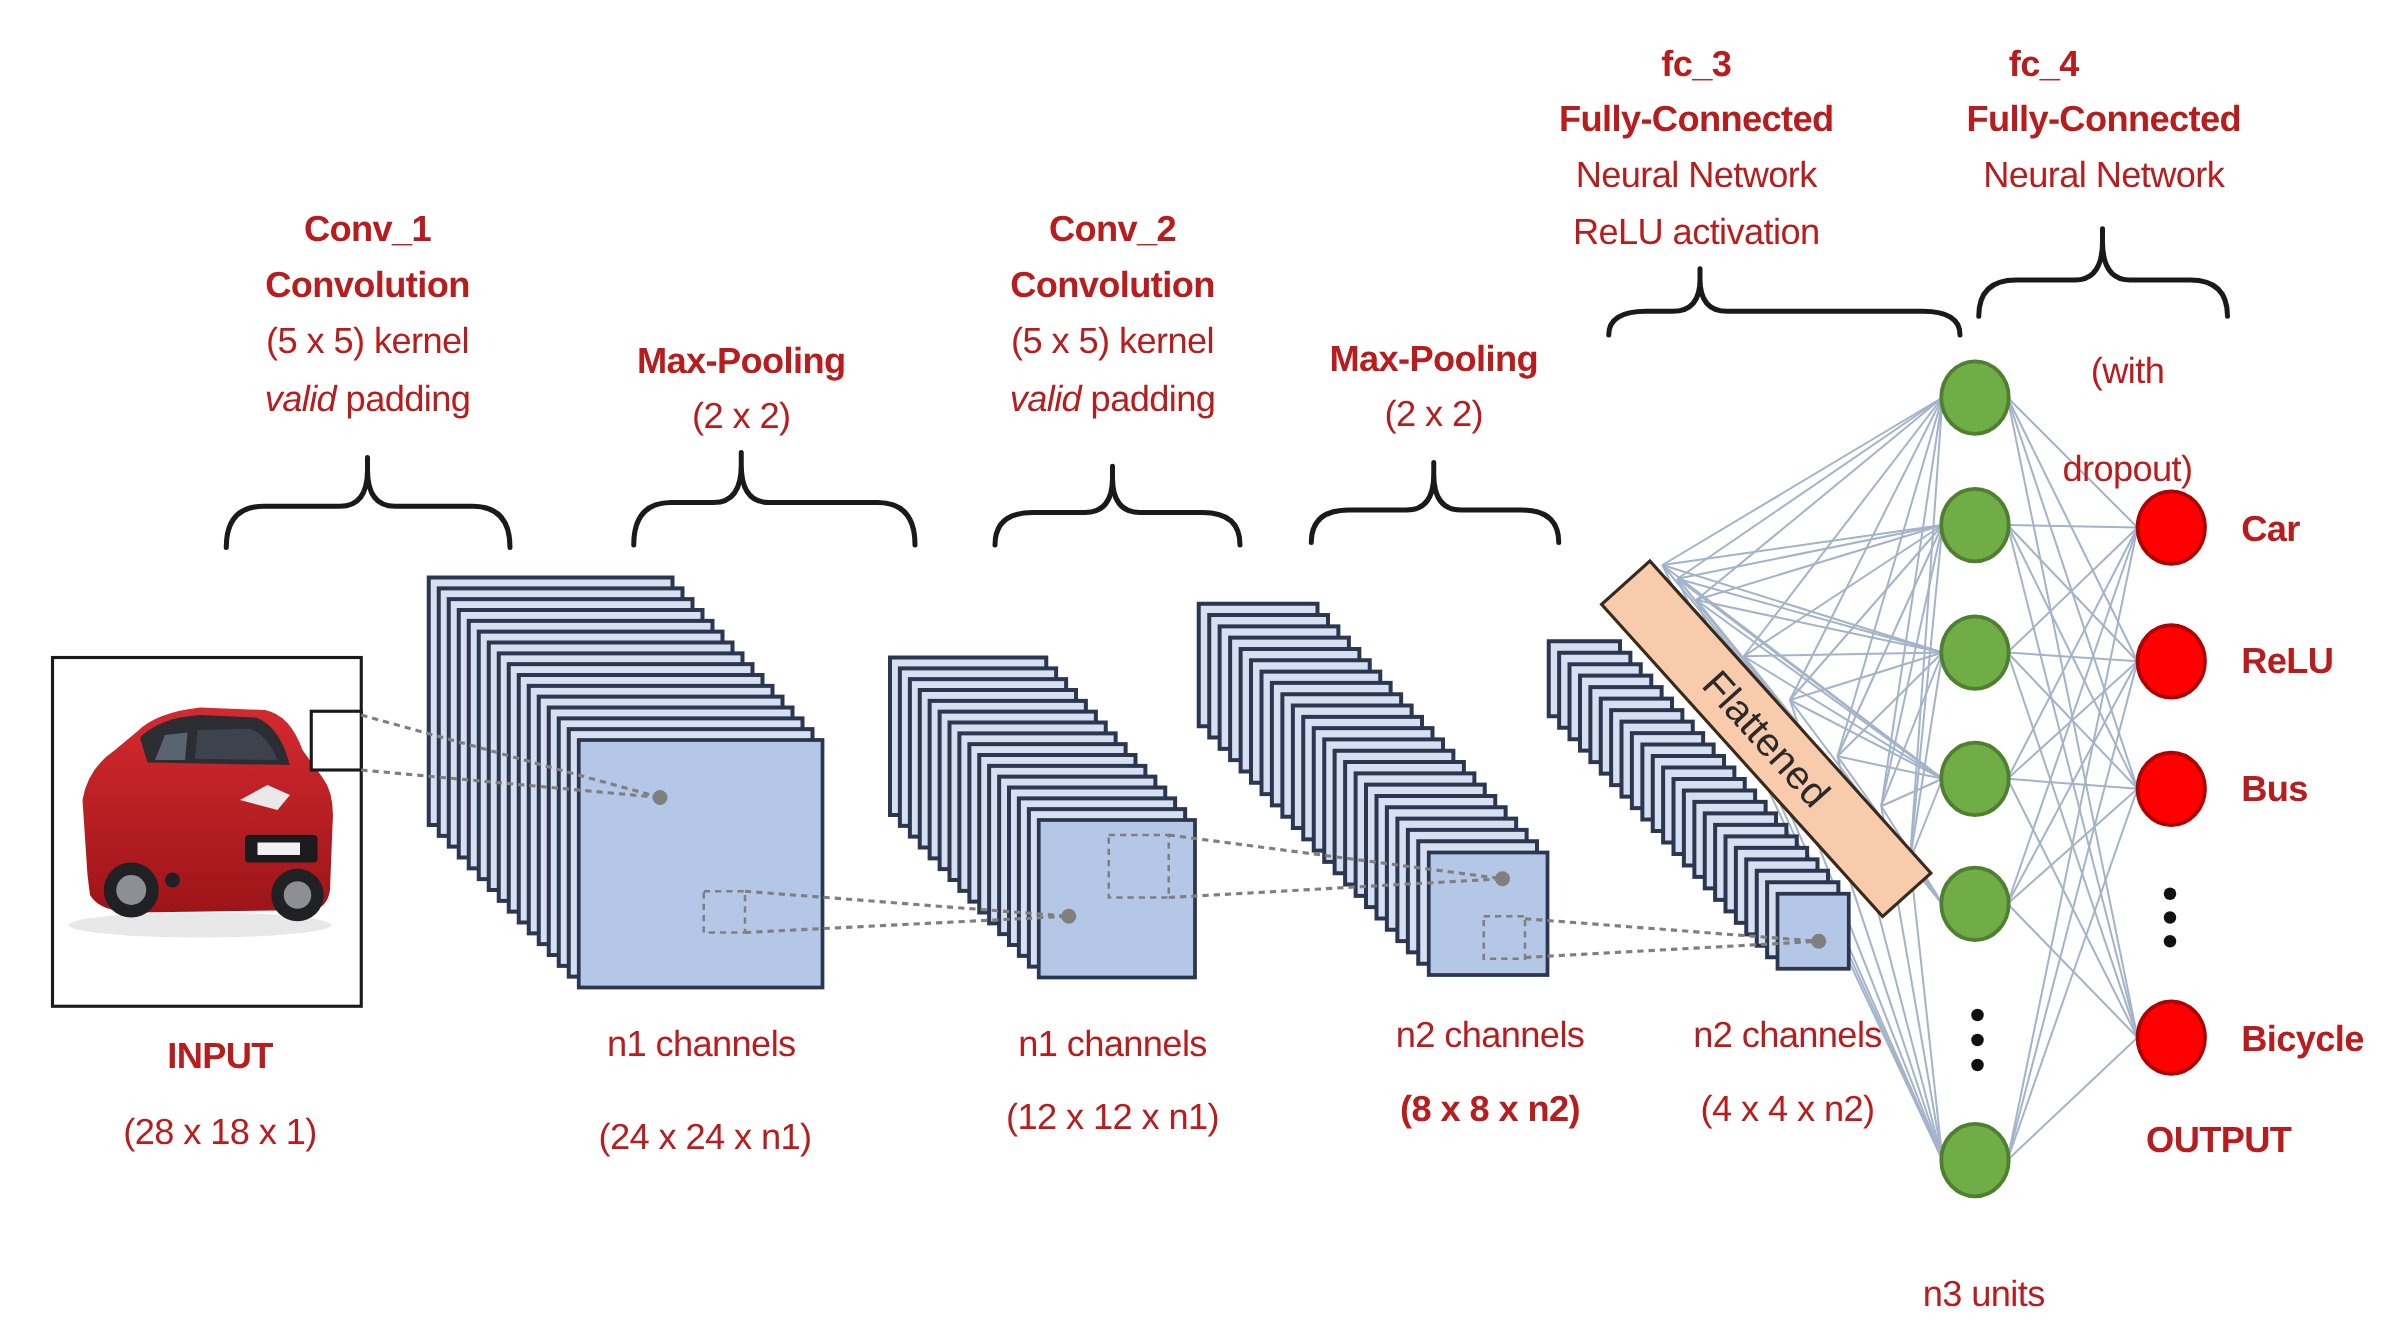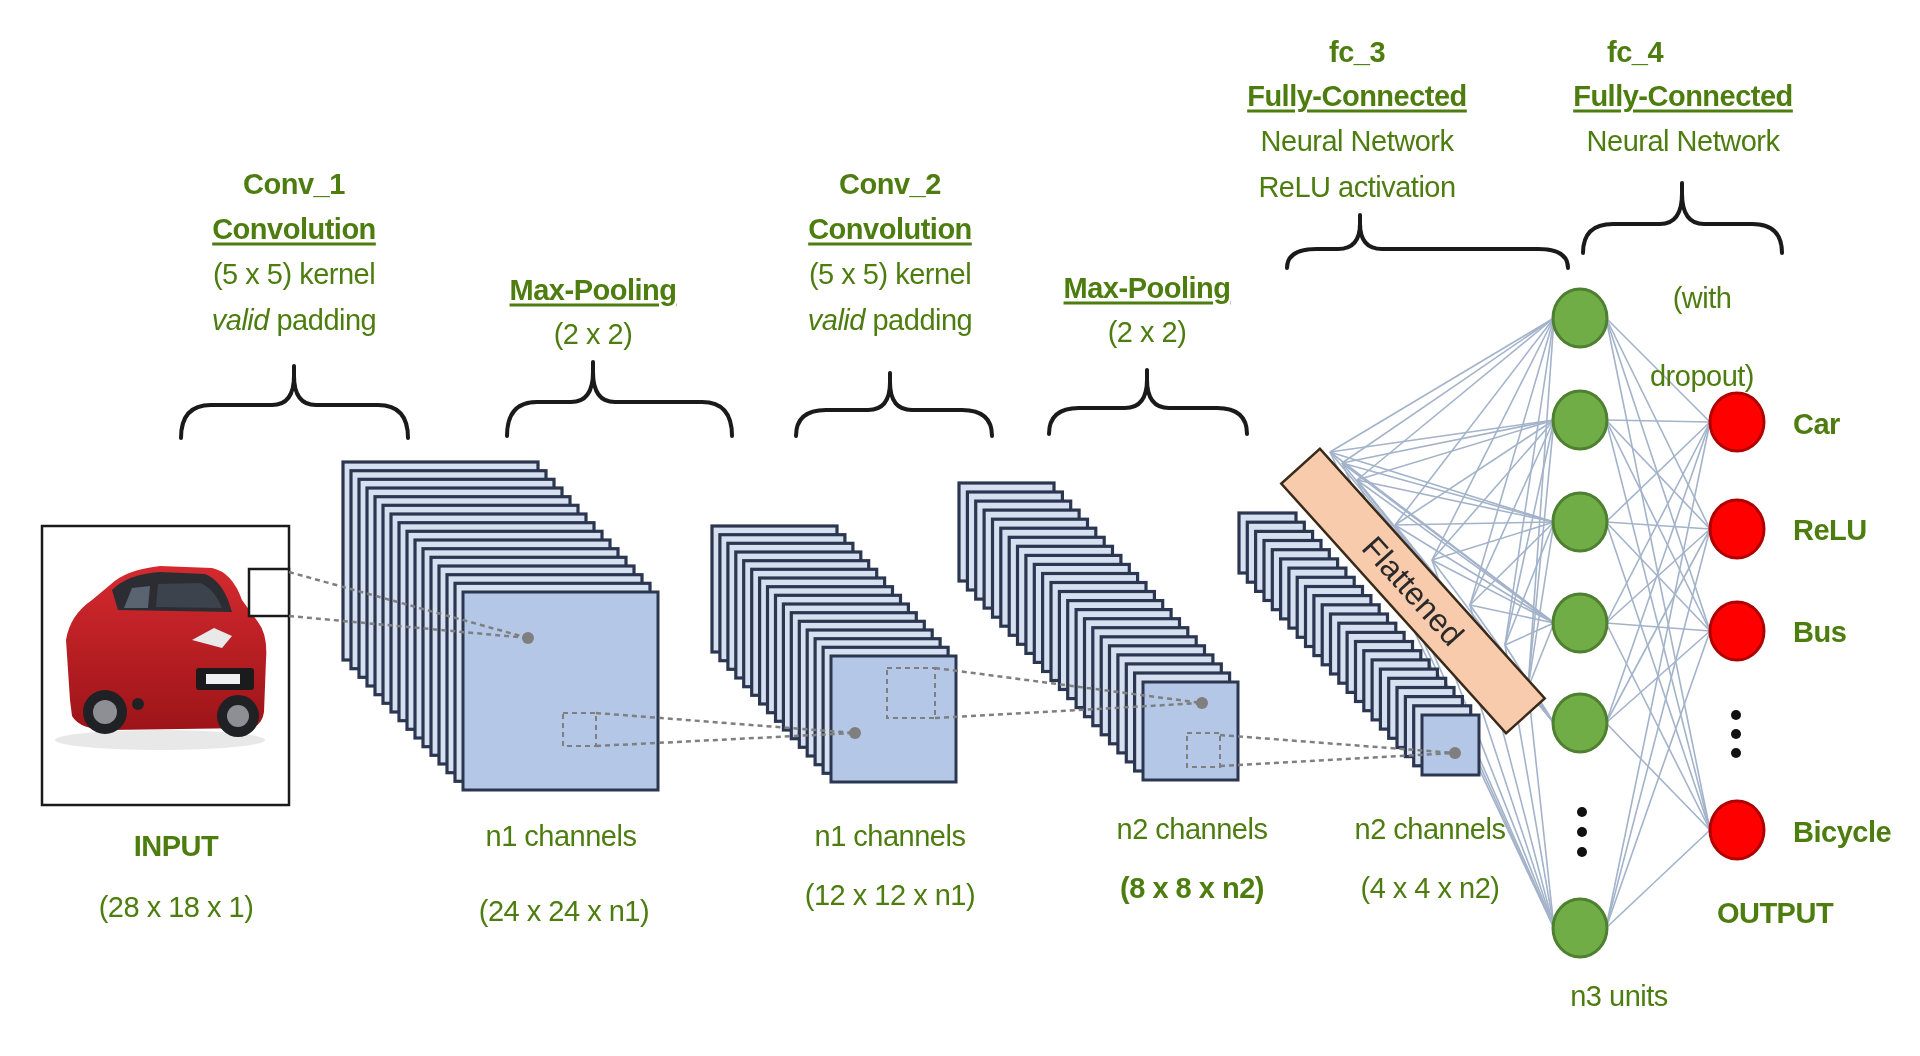--- a/index.html
+++ b/index.html
@@ -1,21 +1,21 @@
 <!DOCTYPE html>
 <html><head>
 <meta charset="utf-8">
 <style>
   html, body { margin: 0; padding: 0; background: #ffffff; }
   body { width: 1920px; height: 1056px; overflow: hidden; position: relative;
          font-family: "Liberation Sans", "DejaVu Sans", sans-serif; color: #1a1a1a; }
   #canvas { position: absolute; left: 0; top: 0; width: 1920px; height: 1056px; }
   .lbl { position: absolute; transform: translate(-50%, -50%); white-space: nowrap;
-         font-size: 29px; line-height: 1; color: #4d7c0f; letter-spacing: -0.5px; }
-  .lbl.u { text-decoration: underline; text-decoration-thickness: 3px; text-underline-offset: 4px; font-weight: bold; }
+         font-size: 29px; line-height: 1; color: #b91c1c; letter-spacing: -0.5px; }
+  .lbl.u { text-decoration-thickness: 3px; text-underline-offset: 4px; font-weight: bold; }
   .lbl.b { font-weight: bold; }
   .lbl.left { transform: translate(0, -50%); }
   .it { font-style: italic; }
 </style>
 </head>
 <body>
 
 <svg id="canvas" width="1920" height="1056" viewBox="0 0 1920 1056" xmlns="http://www.w3.org/2000/svg">
   <defs>
     <linearGradient id="carBody" x1="0" y1="0" x2="0" y2="1">
@@ -301,19 +301,19 @@
 
 <div class="lbl" style="left:890px;top:836px;">n1 channels</div>
 <div class="lbl" style="left:890px;top:895px;">(12 x 12 x n1)</div>
 
 <div class="lbl" style="left:1192px;top:829px;">n2 channels</div>
 <div class="lbl" style="left:1192px;top:888px;font-weight:bold;">(8 x 8 x n2)</div>
 
 <div class="lbl" style="left:1430px;top:829px;">n2 channels</div>
 <div class="lbl" style="left:1430px;top:888px;">(4 x 4 x n2)</div>
 
-<div class="lbl" style="left:1587px;top:996px;margin-left:32px;">n3 units</div>
+<div class="lbl" style="left:1587px;top:1036px;">n3 units</div>
 <div class="lbl b" style="left:1763px;top:913px;margin-left:12px;">OUTPUT</div>
 
 <div class="lbl b left" style="left:1793px;top:424px;">Car</div>
 <div class="lbl b left" style="left:1793px;top:530px;">ReLU</div>
 <div class="lbl b left" style="left:1793px;top:632px;">Bus</div>
 <div class="lbl b left" style="left:1793px;top:832px;">Bicycle</div>
 
 </body></html>

